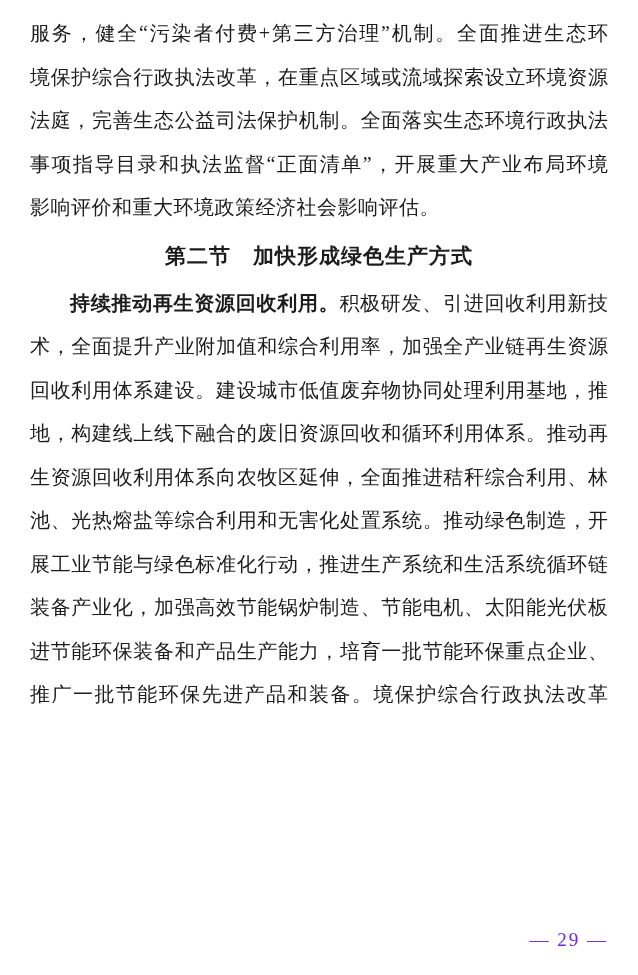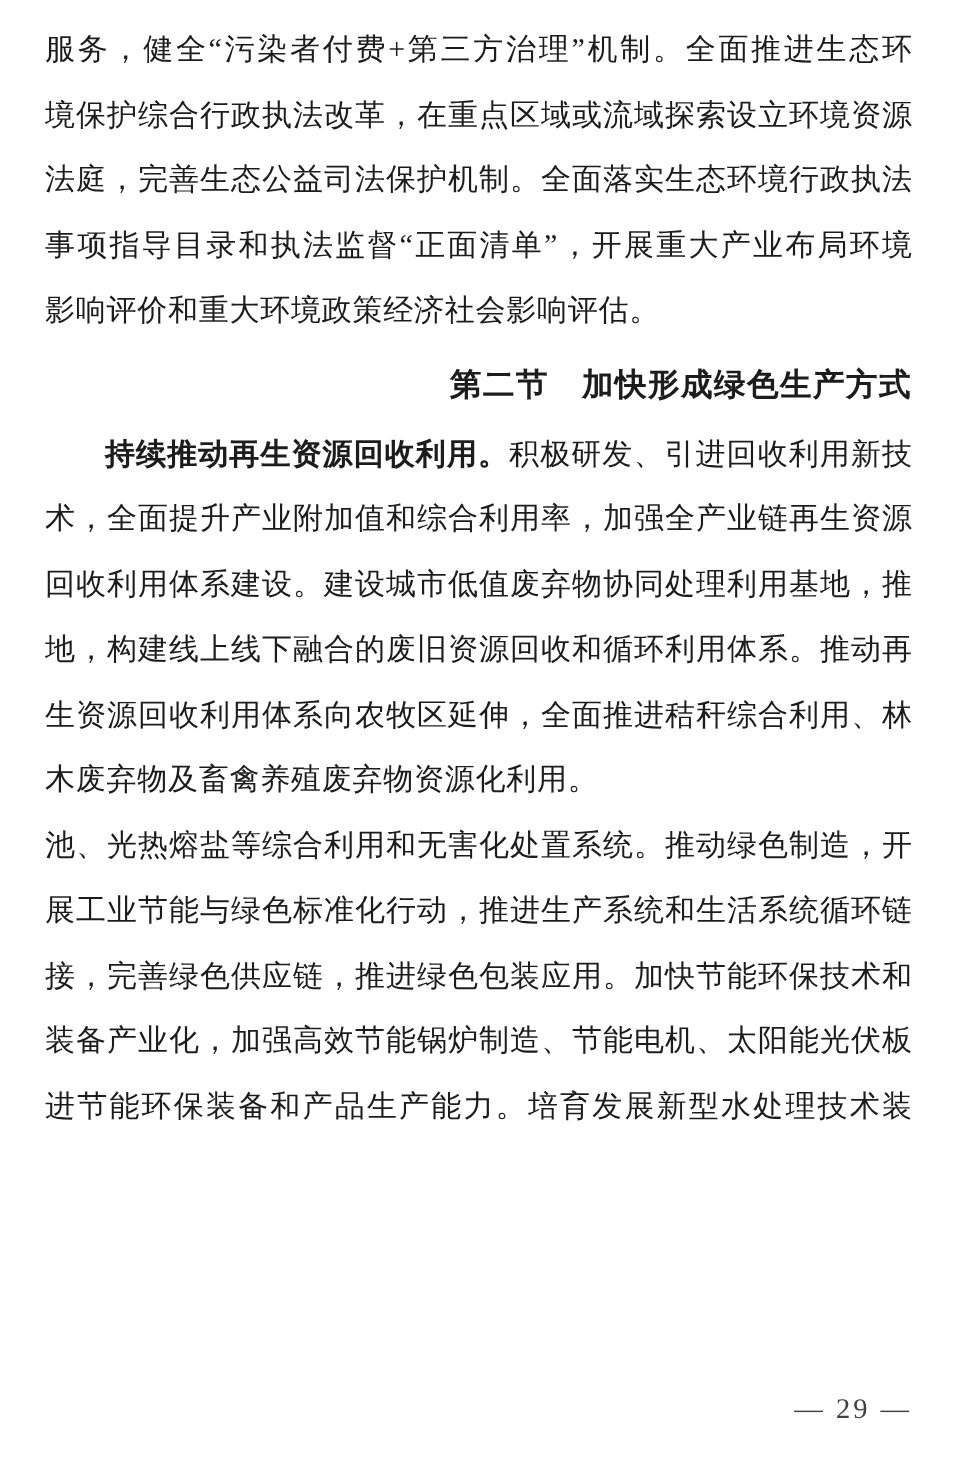--- a/index.html
+++ b/index.html
@@ -36,31 +36,31 @@
     text-indent: 2em;
   }
   .lead {
     font-family: Liberation Serif, serif;
     font-weight: 700;
   }
   .heading {
     font-size: 21px;
     line-height: 52px;
     height: 52px;
-    text-align: right;
+    text-align: center;
     font-weight: 600;
     letter-spacing: 1px;
   }
   .page-number {
     position: absolute;
     right: 30px;
     bottom: 24px;
     font-size: 19px;
     letter-spacing: 2px;
-    color: #404040;
+    color: #6d28d9;
   }
 </style>
 </head>
 <body>
 
 <div class="page">
 
   <div>
     <div class="line just">服务，健全“污染者付费+第三方治理”机制。全面推进生态环</div>
     <div class="line just">境保护综合行政执法改革，在重点区域或流域探索设立环境资源</div>
@@ -70,26 +70,25 @@
   </div>
 
   <div class="heading">第二节　加快形成绿色生产方式</div>
 
   <div>
     <div class="line just first-line"><span class="lead">持续推动再生资源回收利用。</span><span>积极研发、引进回收利用新技</span></div>
     <div class="line just">术，全面提升产业附加值和综合利用率，加强全产业链再生资源</div>
     <div class="line just">回收利用体系建设。建设城市低值废弃物协同处理利用基地，推</div>
     <div class="line just">地，构建线上线下融合的废旧资源回收和循环利用体系。推动再</div>
     <div class="line just">生资源回收利用体系向农牧区延伸，全面推进秸秆综合利用、林</div>
-    <div class="line">木废弃物及畜禽养殖废弃物资源化利用。</div>
   </div>
 
   <div>
     <div class="line just">池、光热熔盐等综合利用和无害化处置系统。推动绿色制造，开</div>
     <div class="line just">展工业节能与绿色标准化行动，推进生产系统和生活系统循环链</div>
-    <div class="line just">接，完善绿色供应链，推进绿色包装应用。加快节能环保技术和</div>
     <div class="line just">装备产业化，加强高效节能锅炉制造、节能电机、太阳能光伏板</div>
-    <div class="line just">进节能环保装备和产品生产能力。培育发展新型水处理技术装</div>
+    <div class="line just">进节能环保装备和产品生产能力，培育一批节能环保重点企业、</div>
+    <div class="line just">推广一批节能环保先进产品和装备。境保护综合行政执法改革</div>
   </div>
 
   <div class="page-number">— 29 —</div>
 
 </div>
 
 </body></html>

